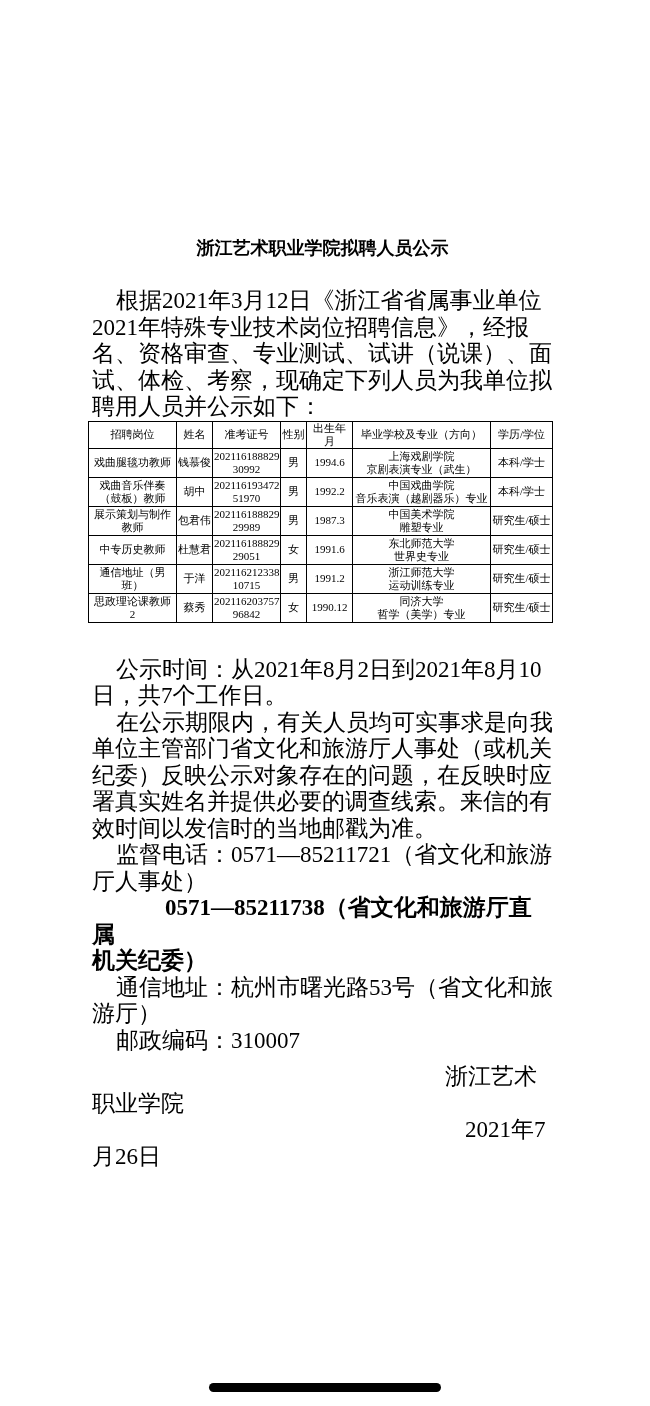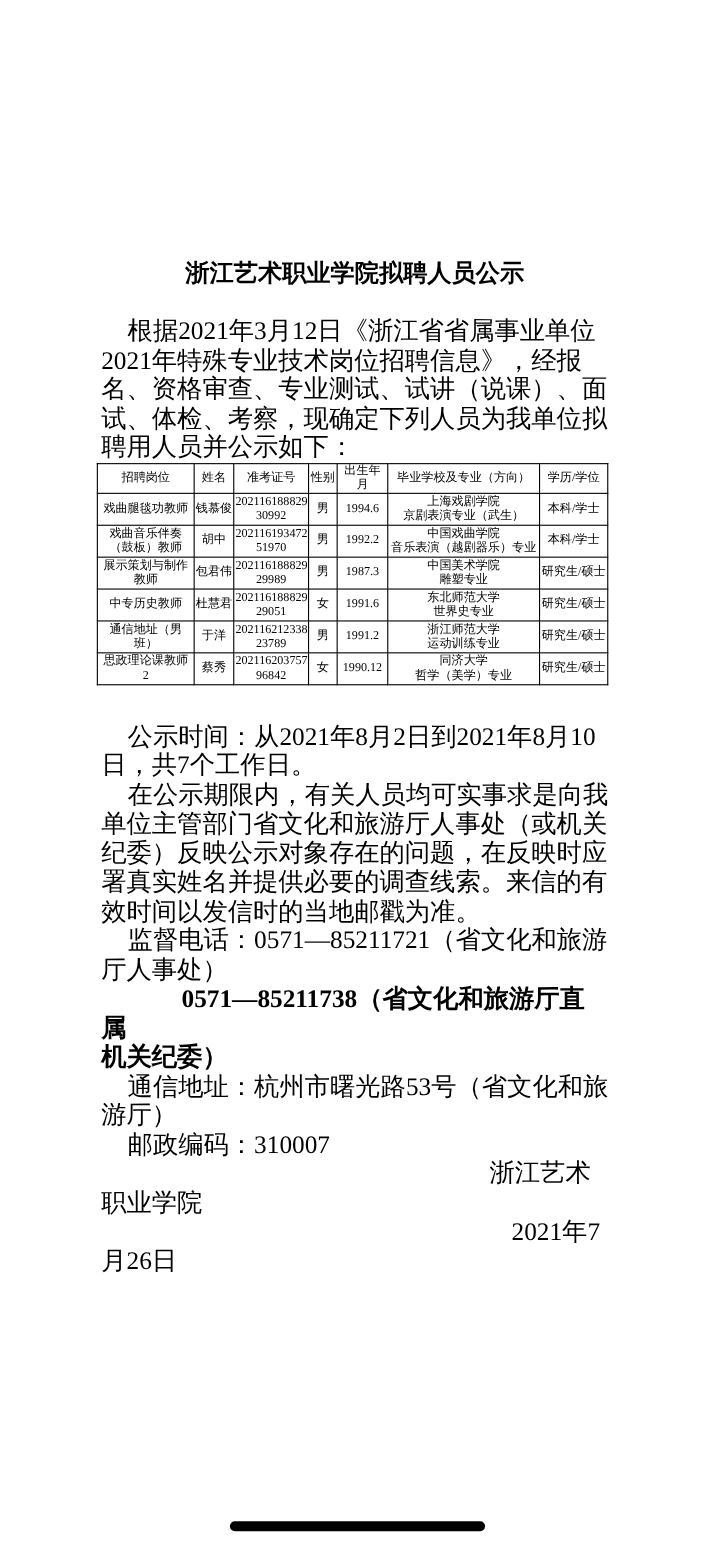--- a/index.html
+++ b/index.html
@@ -16,21 +16,21 @@
     color: #000000;
   }
   .content {
     position: absolute;
     left: 92px;
     top: 233px;
     width: 461px;
   }
   .doc-title {
     margin: 0 0 25px 0;
-    font-size: 22px;
+    font-size: 18px;
     line-height: 30px;
     font-weight: 700;
     text-align: center;
     font-family: "Liberation Sans", "DejaVu Sans", sans-serif;
     white-space: nowrap;
   }
   .para {
     margin: 0;
     font-size: 23px;
     line-height: 26.5px;
@@ -38,21 +38,21 @@
     text-indent: 24px;
     letter-spacing: 0;
   }
   .para-phone2 { text-indent: 73px; font-weight: bold; }
   .sig {
     margin: 0;
     font-size: 23px;
     line-height: 26.5px;
     white-space: pre-line;
   }
-  .sig-org  { margin-top: 0; text-indent: 353px; }
+  .sig-org  { margin-top: 10px; text-indent: 353px; }
   .sig-date { text-indent: 373px; }
 
   table.hire-table {
     border-collapse: collapse;
     table-layout: fixed;
     width: 464px;
     margin: 0 0 34px -4px;
     font-size: 11px;
     line-height: 13px;
     text-align: center;
@@ -166,21 +166,21 @@
         <td>1991.6</td>
         <td>东北师范大学
 世界史专业</td>
         <td>研究生/硕士</td>
       </tr>
       <tr>
         <td>通信地址（男
 班）</td>
         <td>于洋</td>
         <td>202116212338
-23789</td>
+10715</td>
         <td>男</td>
         <td>1991.2</td>
         <td>浙江师范大学
 运动训练专业</td>
         <td>研究生/硕士</td>
       </tr>
       <tr>
         <td>思政理论课教师
 2</td>
         <td>蔡秀</td>

